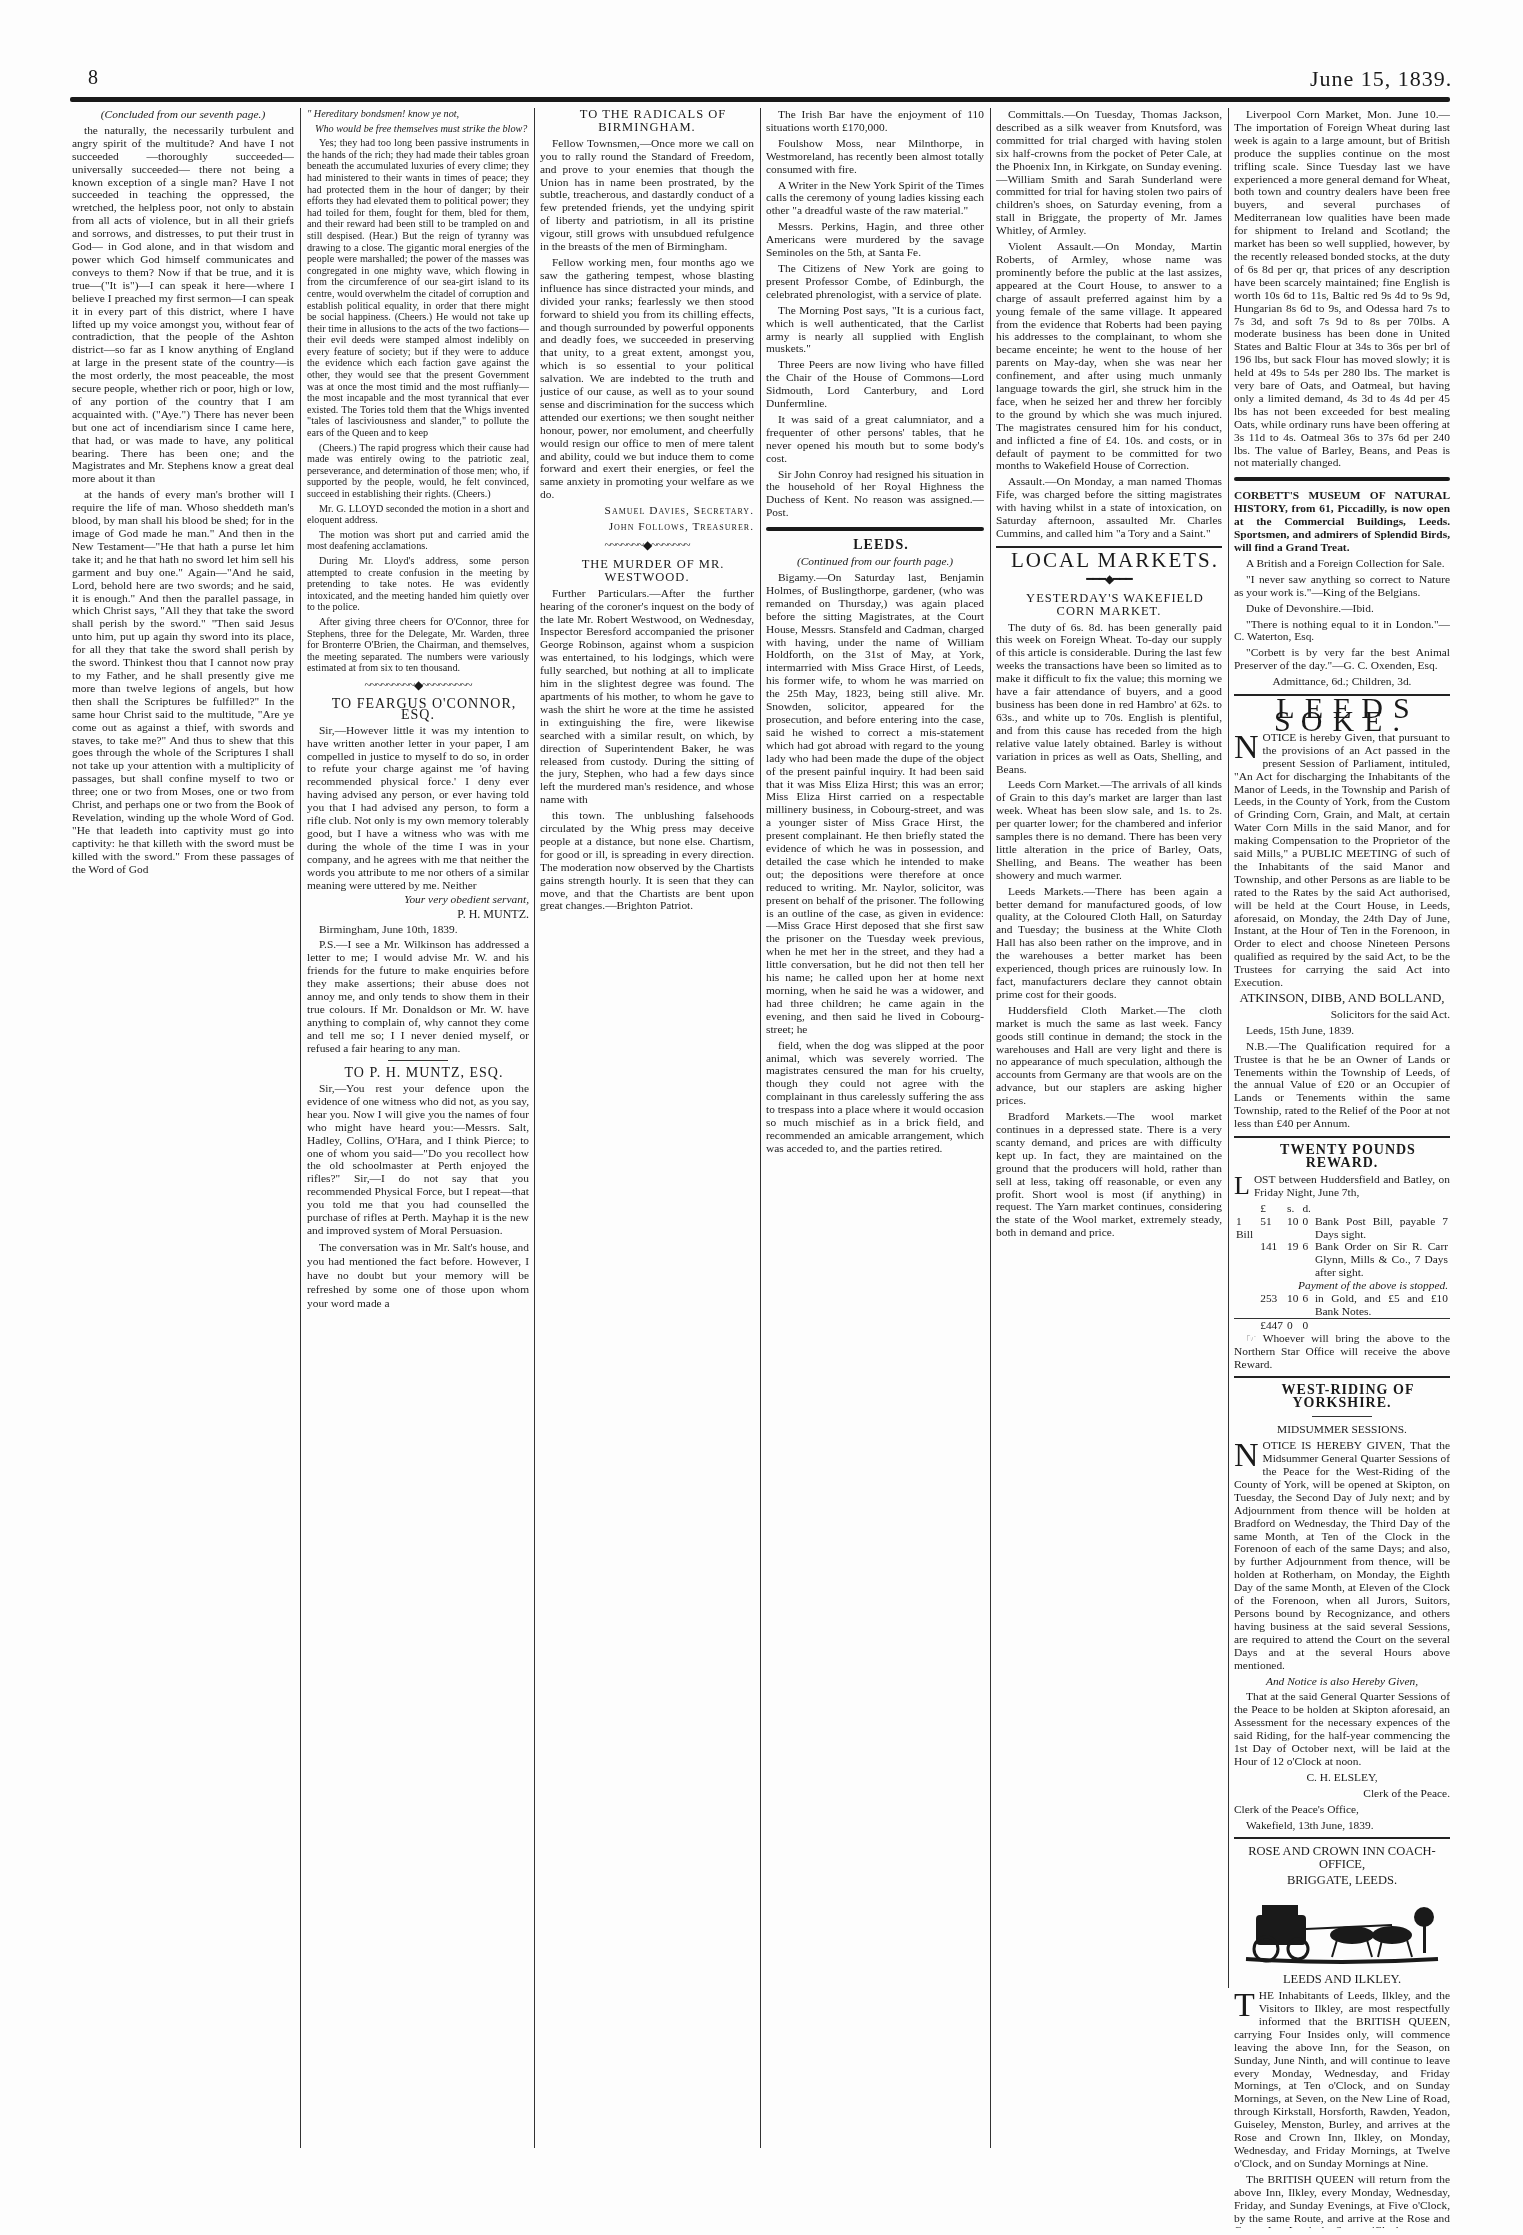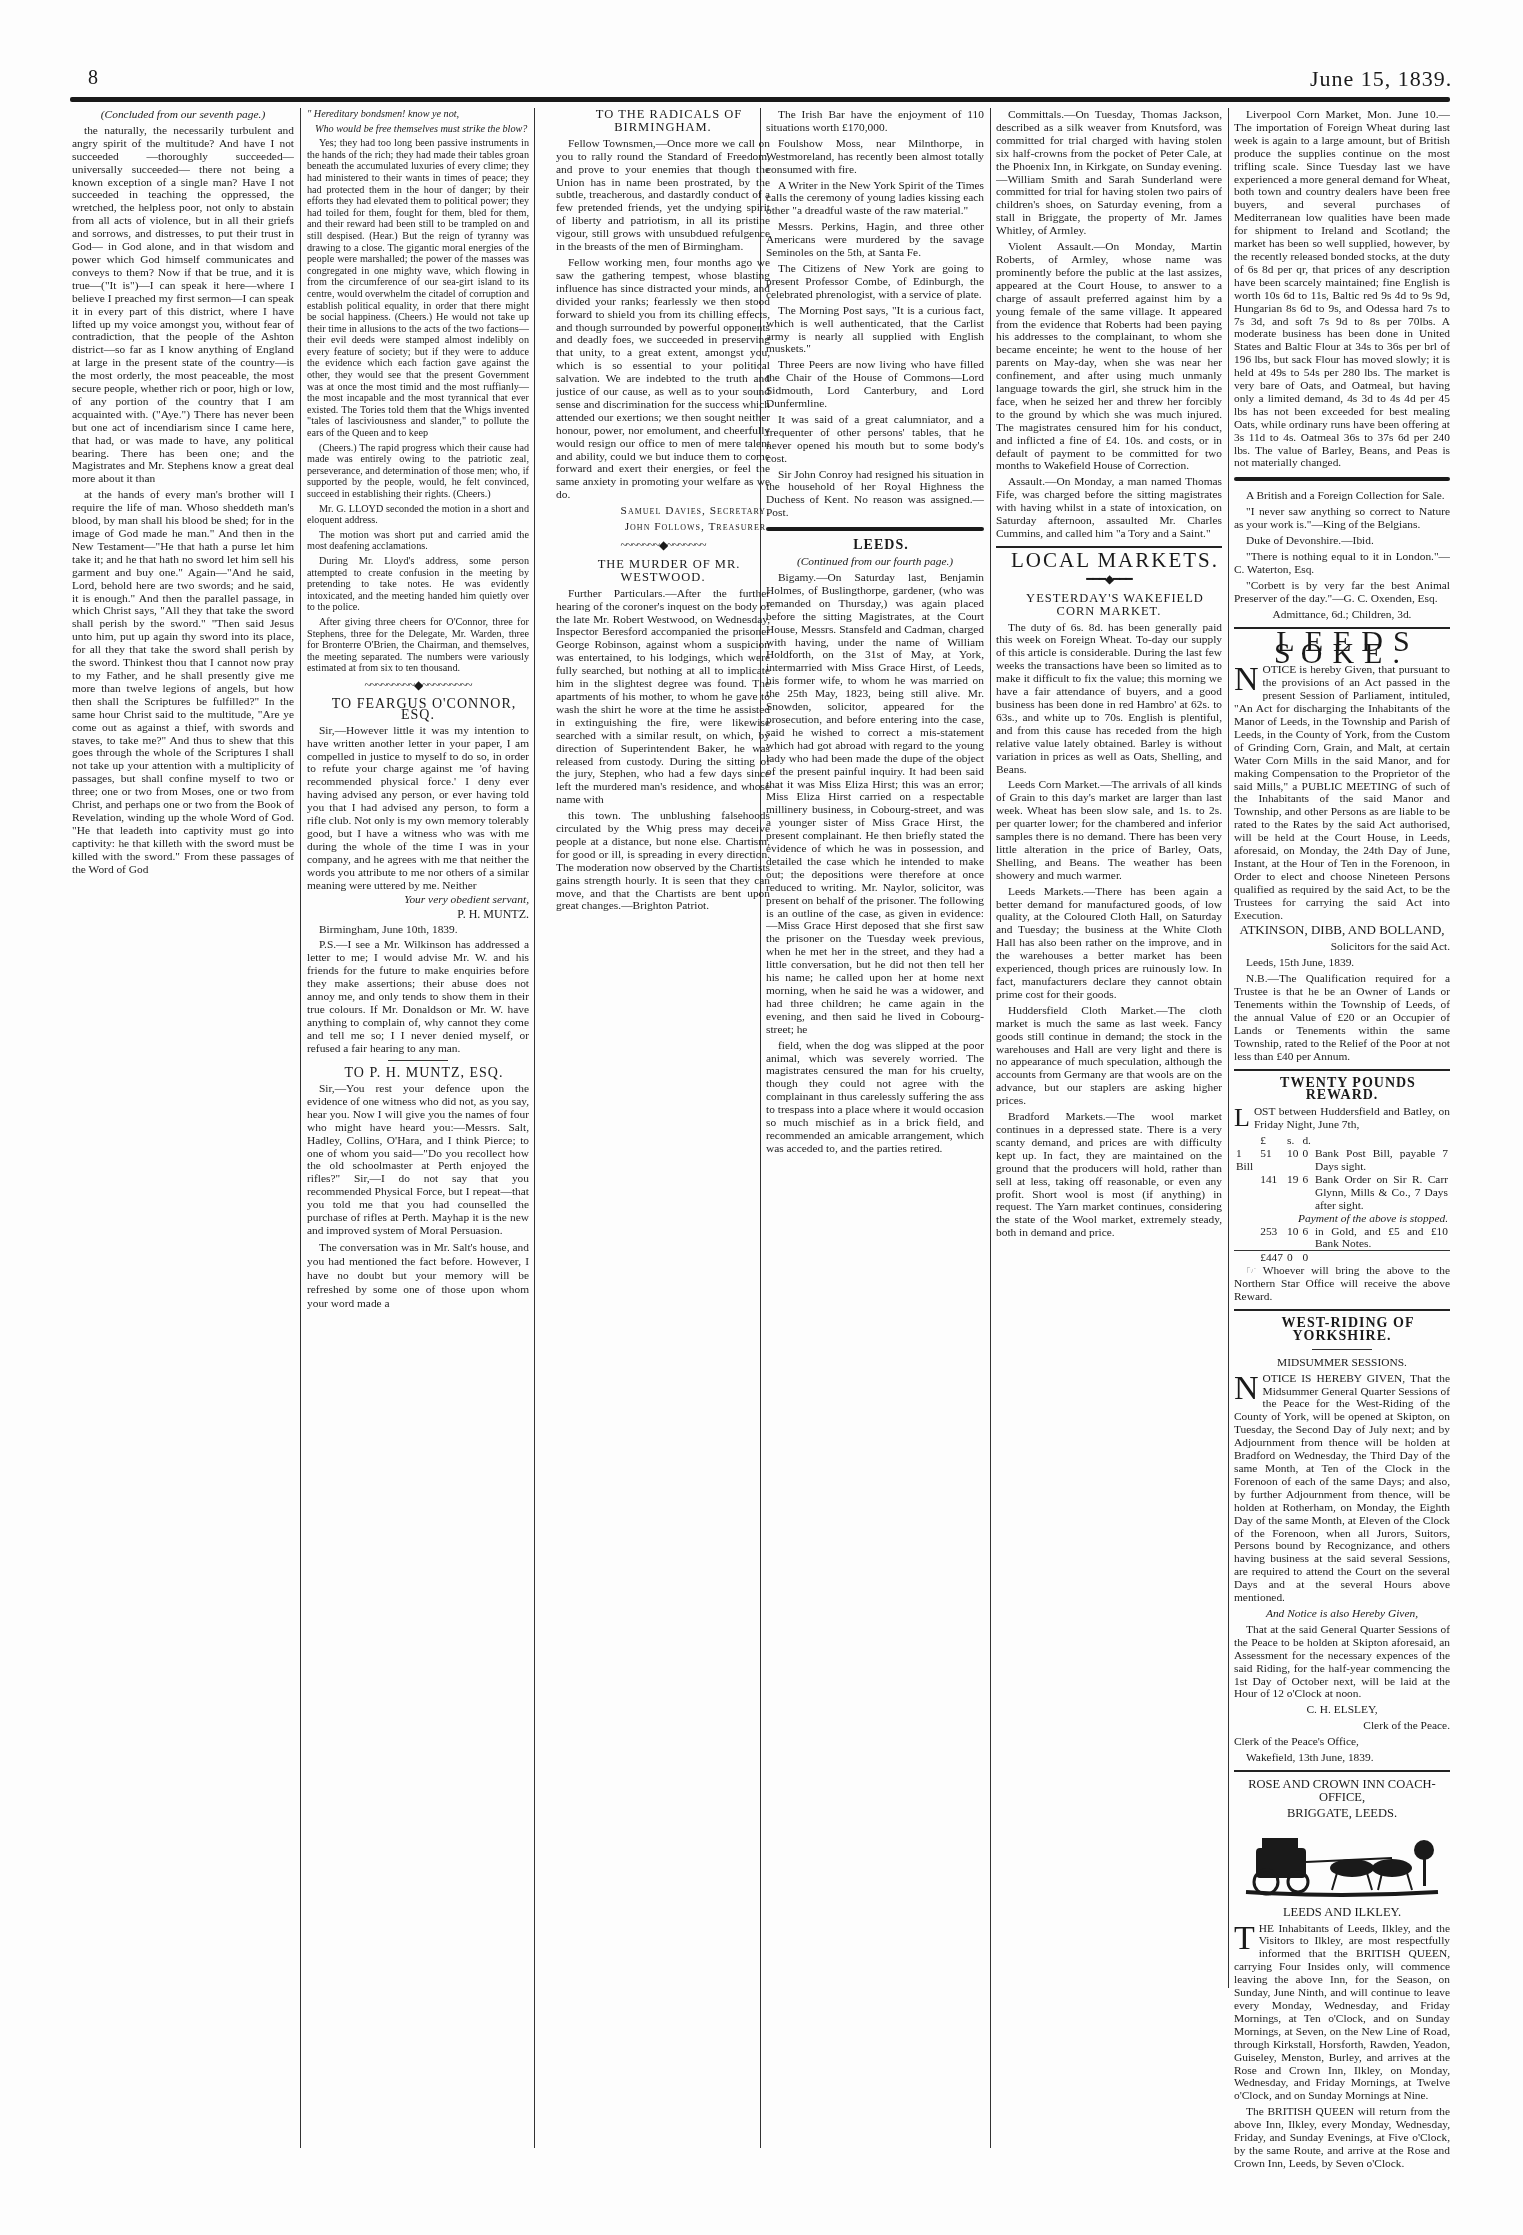--- a/index.html
+++ b/index.html
@@ -67,21 +67,21 @@
   <p class="right it" style="font-size:11.4px">Your very obedient servant,</p>
   <p class="right" style="font-size:12px">P. H. MUNTZ.</p>
   <p style="font-size:11.4px">Birmingham, June 10th, 1839.</p>
   <p style="font-size:11.4px;line-height:12.9px">P.S.—I see a Mr. Wilkinson has addressed a letter to me; I would advise Mr. W. and his friends for the future to make enquiries before they make assertions; their abuse does not annoy me, and only tends to show them in their true colours. If Mr. Donaldson or Mr. W. have anything to complain of, why cannot they come and tell me so; I I never denied myself, or refused a fair hearing to any man.</p>
   <div class="short-rule"></div>
   <p class="h-md">TO P. H. MUNTZ, ESQ.</p>
   <p style="font-size:11.4px;line-height:12.9px">Sir,—You rest your defence upon the evidence of one witness who did not, as you say, hear you. Now I will give you the names of four who might have heard you:—Messrs. Salt, Hadley, Collins, O'Hara, and I think Pierce; to one of whom you said—"Do you recollect how the old schoolmaster at Perth enjoyed the rifles?" Sir,—I do not say that you recommended Physical Force, but I repeat—that you told me that you had counselled the purchase of rifles at Perth. Mayhap it is the new and improved system of Moral Persuasion.</p>
   <p style="font-size:11.4px;line-height:14px">The conversation was in Mr. Salt's house, and you had mentioned the fact before. However, I have no doubt but your memory will be refreshed by some one of those upon whom your word made a</p>
 </div>
 
-<div class="col" style="left:540px;width:214px;height:2120px;margin-left:16px;">
+<div class="col" style="left:540px;width:214px;height:2120px;">
   <p class="h-md" style="font-size:12.5px">TO THE RADICALS OF BIRMINGHAM.</p>
   <p>Fellow Townsmen,—Once more we call on you to rally round the Standard of Freedom, and prove to your enemies that though the Union has in name been prostrated, by the subtle, treacherous, and dastardly conduct of a few pretended friends, yet the undying spirit of liberty and patriotism, in all its pristine vigour, still grows with unsubdued refulgence in the breasts of the men of Birmingham.</p>
   <p>Fellow working men, four months ago we saw the gathering tempest, whose blasting influence has since distracted your minds, and divided your ranks; fearlessly we then stood forward to shield you from its chilling effects, and though surrounded by powerful opponents and deadly foes, we succeeded in preserving that unity, to a great extent, amongst you, which is so essential to your political salvation. We are indebted to the truth and justice of our cause, as well as to your sound sense and discrimination for the success which attended our exertions; we then sought neither honour, power, nor emolument, and cheerfully would resign our office to men of mere talent and ability, could we but induce them to come forward and exert their energies, or feel the same anxiety in promoting your welfare as we do.</p>
   <p class="right sc">Samuel Davies, Secretary.</p>
   <p class="right sc">John Follows, Treasurer.</p>
   <div class="orn">~~~~~~~◆~~~~~~~</div>
   <p class="h-md" style="font-size:12.5px">THE MURDER OF MR. WESTWOOD.</p>
   <p>Further Particulars.—After the further hearing of the coroner's inquest on the body of the late Mr. Robert Westwood, on Wednesday, Inspector Beresford accompanied the prisoner George Robinson, against whom a suspicion was entertained, to his lodgings, which were fully searched, but nothing at all to implicate him in the slightest degree was found. The apartments of his mother, to whom he gave to wash the shirt he wore at the time he assisted in extinguishing the fire, were likewise searched with a similar result, on which, by direction of Superintendent Baker, he was released from custody. During the sitting of the jury, Stephen, who had a few days since left the murdered man's residence, and whose name with</p>
   <p>this town. The unblushing falsehoods circulated by the Whig press may deceive people at a distance, but none else. Chartism, for good or ill, is spreading in every direction. The moderation now observed by the Chartists gains strength hourly. It is seen that they can move, and that the Chartists are bent upon great changes.—Brighton Patriot.</p>
 </div>
@@ -115,20 +115,21 @@
   <p>Leeds Corn Market.—The arrivals of all kinds of Grain to this day's market are larger than last week. Wheat has been slow sale, and 1s. to 2s. per quarter lower; for the chambered and inferior samples there is no demand. There has been very little alteration in the price of Barley, Oats, Shelling, and Beans. The weather has been showery and much warmer.</p>
   <p>Leeds Markets.—There has been again a better demand for manufactured goods, of low quality, at the Coloured Cloth Hall, on Saturday and Tuesday; the business at the White Cloth Hall has also been rather on the improve, and in the warehouses a better market has been experienced, though prices are ruinously low. In fact, manufacturers declare they cannot obtain prime cost for their goods.</p>
   <p>Huddersfield Cloth Market.—The cloth market is much the same as last week. Fancy goods still continue in demand; the stock in the warehouses and Hall are very light and there is no appearance of much speculation, although the accounts from Germany are that wools are on the advance, but our staplers are asking higher prices.</p>
   <p>Bradford Markets.—The wool market continues in a depressed state. There is a very scanty demand, and prices are with difficulty kept up. In fact, they are maintained on the ground that the producers will hold, rather than sell at less, taking off reasonable, or even any profit. Short wool is most (if anything) in request. The Yarn market continues, considering the state of the Wool market, extremely steady, both in demand and price.</p>
 </div>
 
 <div class="col" style="left:1234px;width:216px;height:2120px;">
   <p>Liverpool Corn Market, Mon. June 10.—The importation of Foreign Wheat during last week is again to a large amount, but of British produce the supplies continue on the most trifling scale. Since Tuesday last we have experienced a more general demand for Wheat, both town and country dealers have been free buyers, and several purchases of Mediterranean low qualities have been made for shipment to Ireland and Scotland; the market has been so well supplied, however, by the recently released bonded stocks, at the duty of 6s 8d per qr, that prices of any description have been scarcely maintained; fine English is worth 10s 6d to 11s, Baltic red 9s 4d to 9s 9d, Hungarian 8s 6d to 9s, and Odessa hard 7s to 7s 3d, and soft 7s 9d to 8s per 70lbs. A moderate business has been done in United States and Baltic Flour at 34s to 36s per brl of 196 lbs, but sack Flour has moved slowly; it is held at 49s to 54s per 280 lbs. The market is very bare of Oats, and Oatmeal, but having only a limited demand, 4s 3d to 4s 4d per 45 lbs has not been exceeded for best mealing Oats, while ordinary runs have been offering at 3s 11d to 4s. Oatmeal 36s to 37s 6d per 240 lbs. The value of Barley, Beans, and Peas is not materially changed.</p>
   <div class="hr-thick"></div>
 
+  <p class="bold" style="text-indent:0">CORBETT'S MUSEUM OF NATURAL HISTORY, from 61, Piccadilly, is now open at the Commercial Buildings, Leeds. Sportsmen, and admirers of Splendid Birds, will find a Grand Treat.</p>
   <p>A British and a Foreign Collection for Sale.</p>
   <p>"I never saw anything so correct to Nature as your work is."—King of the Belgians.</p>
   <p>Duke of Devonshire.—Ibid.</p>
   <p>"There is nothing equal to it in London."—C. Waterton, Esq.</p>
   <p>"Corbett is by very far the best Animal Preserver of the day."—G. C. Oxenden, Esq.</p>
   <p class="center">Admittance, 6d.; Children, 3d.</p>
   <div class="hr"></div>
 
   <p class="h-soke">LEEDS SOKE.</p>
   <p style="text-indent:0"><span class="dropcap">N</span><span>OTICE is hereby Given, that pursuant to the provisions of an Act passed in the present Session of Parliament, intituled, "An Act for discharging the Inhabitants of the Manor of Leeds, in the Township and Parish of Leeds, in the County of York, from the Custom of Grinding Corn, Grain, and Malt, at certain Water Corn Mills in the said Manor, and for making Compensation to the Proprietor of the said Mills," a PUBLIC MEETING of such of the Inhabitants of the said Manor and Township, and other Persons as are liable to be rated to the Rates by the said Act authorised, will be held at the Court House, in Leeds, aforesaid, on Monday, the 24th Day of June, Instant, at the Hour of Ten in the Forenoon, in Order to elect and choose Nineteen Persons qualified as required by the said Act, to be the Trustees for carrying the said Act into Execution.</span></p>

